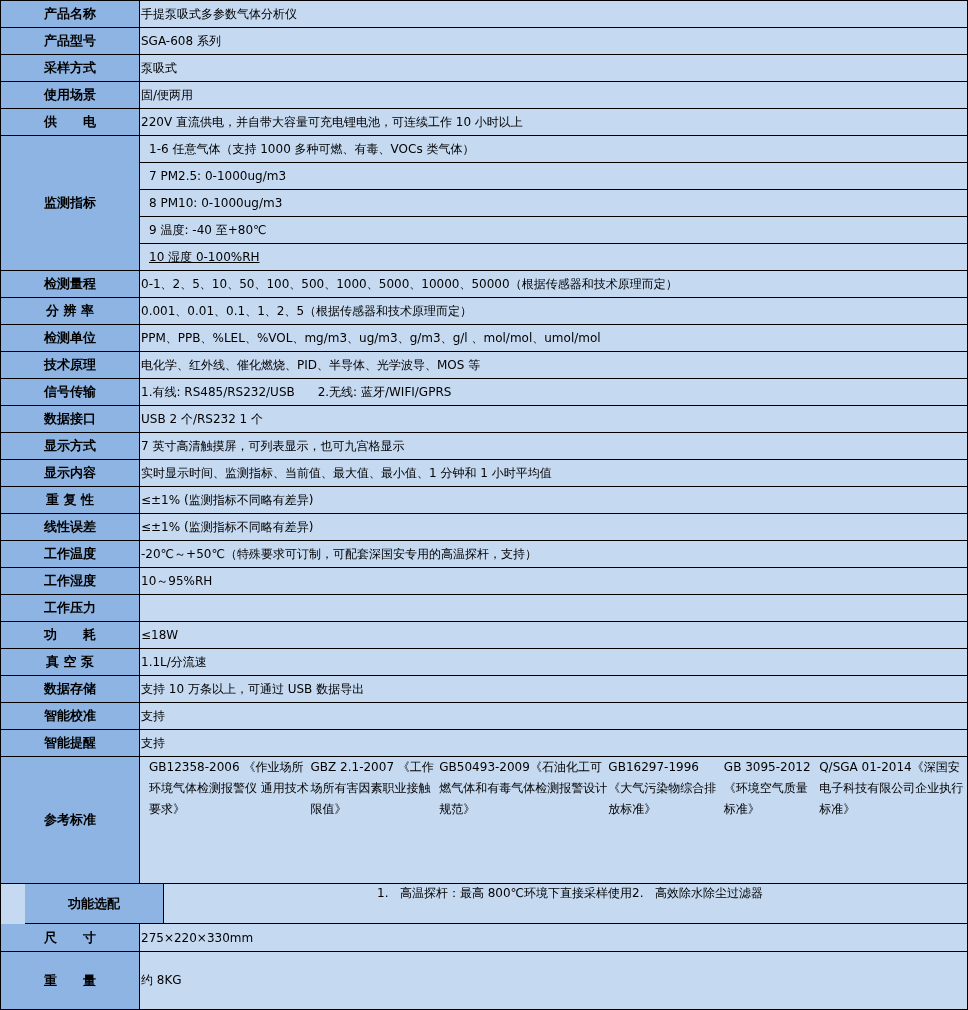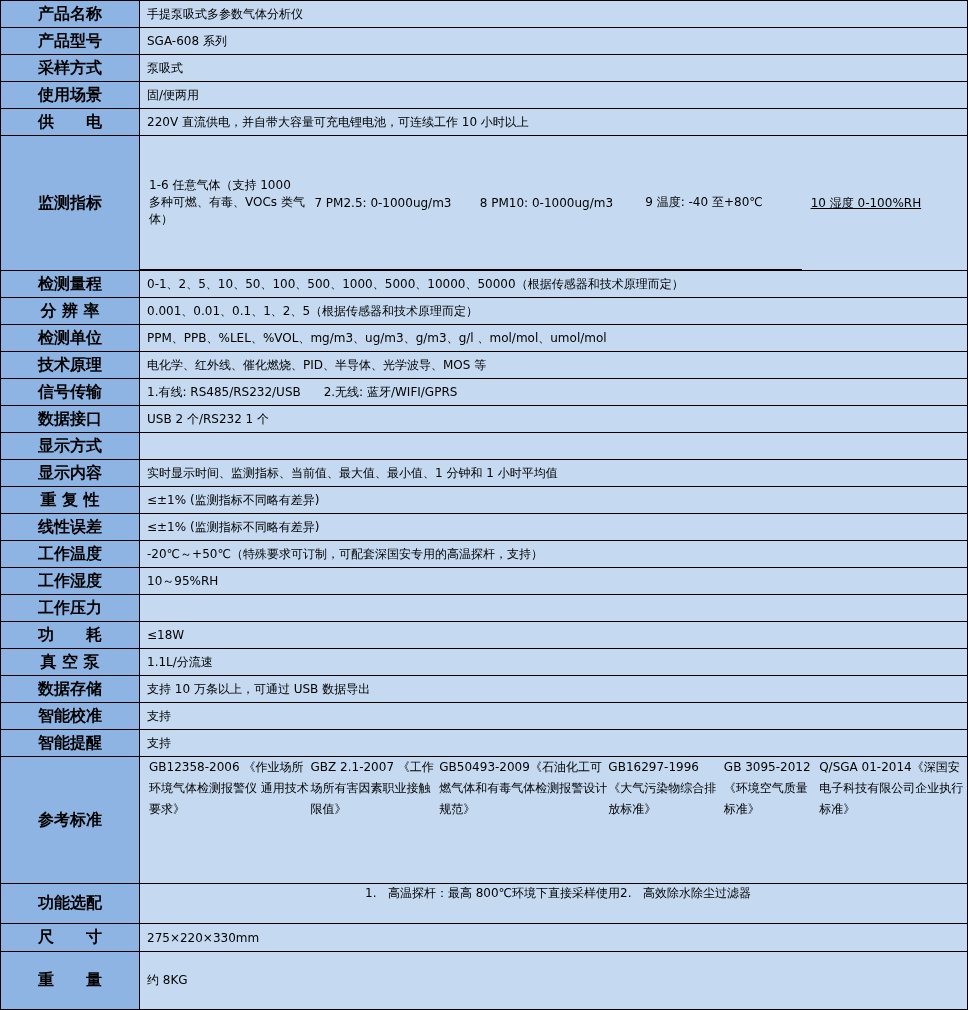--- a/index.html
+++ b/index.html
@@ -19,46 +19,46 @@
   }
   .row {
     display: flex;
     flex: 0 0 auto;
     height: 27px;
     border-bottom: 1px solid #000;
   }
   .row:last-child { border-bottom: none; }
   .row.h-mon { height: 135px; }
   .row.h-ref { height: 127px; }
-  .row.h-opt { height: 40px; }
+  .row.h-opt { height: 40px; margin-left: 24px; }
   .row.h-dim { height: 28px; }
   .row.h-wt  { height: auto; flex: 1 1 auto; }
   .cell { display: flex; align-items: center; }
   .label {
     width: 139px;
     flex: 0 0 139px;
     justify-content: center;
     text-align: center;
     background: var(--header-bg, #8DB4E2);
     border-right: 1px solid #000;
     font-weight: bold;
-    font-size: 16px;
+    font-size: 13px;
     white-space: pre;
   }
   .value {
     flex: 1;
-    padding-left: 7px;
+    padding-left: 1px;
     padding-right: 6px;
     font-size: 12px;
     white-space: pre-wrap;
   }
   .value-group {
     flex: 1;
     display: flex;
-    flex-direction: row;
+    flex-direction: column;
     padding: 0;
   }
   .subrow {
     flex: 1;
     display: flex;
     align-items: center;
     border-bottom: 1px solid #000;
     padding-left: 9px;
     font-size: 12px;
     white-space: pre-wrap;
@@ -140,20 +140,21 @@
     <div class="cell value">1.有线: RS485/RS232/USB      2.无线: 蓝牙/WIFI/GPRS</div>
   </div>
 
   <div class="row">
     <div class="cell label">数据接口</div>
     <div class="cell value">USB 2 个/RS232 1 个</div>
   </div>
 
   <div class="row">
     <div class="cell label">显示方式</div>
+    <div class="cell value">7 英寸高清触摸屏，可列表显示，也可九宫格显示</div>
   </div>
 
   <div class="row">
     <div class="cell label">显示内容</div>
     <div class="cell value">实时显示时间、监测指标、当前值、最大值、最小值、1 分钟和 1 小时平均值</div>
   </div>
 
 
   <div class="row">
     <div class="cell label">重 复 性</div>

